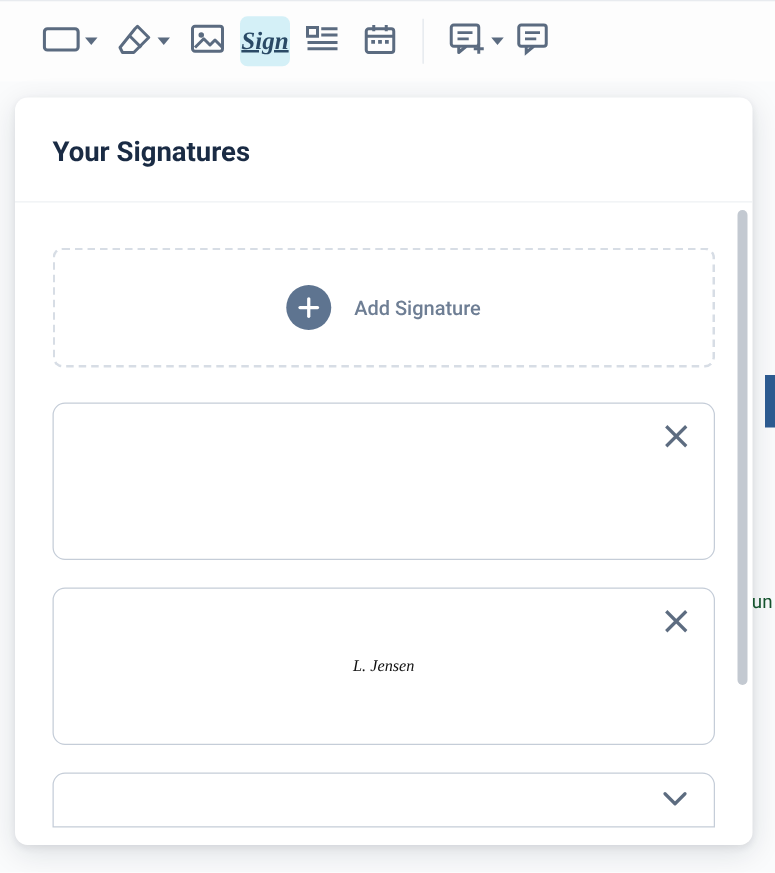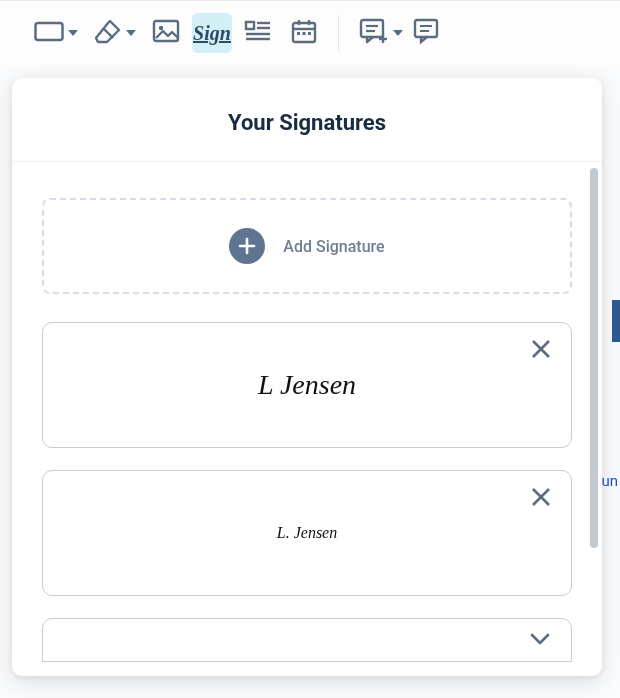--- a/index.html
+++ b/index.html
@@ -58,21 +58,20 @@
     overflow: hidden;
   }
   .panel-header {
     padding: 32px 30px 26px 30px;
     border-bottom: 1px solid #eef1f4;
   }
   .panel-title {
     font-size: 22px;
     font-weight: 700;
     color: #1a2b44;
-    text-align: center;
   }
   .panel-body {
     position: relative;
     flex: 1;
     overflow: hidden;
   }
   .panel-scroll {
     height: 100%;
     padding: 36px 30px 20px 30px;
     overflow-y: hidden;
@@ -117,21 +116,21 @@
     display: flex;
     align-items: center;
     justify-content: center;
     cursor: pointer;
   }
   .sig-preview {
     font-family: "Brush Script MT", "Segoe Script", cursive;
     color: #111;
   }
   .sig1 { font-size: 28px; font-style: italic; font-weight: 500; }
-  .sig2 { font-size: 16px; font-style: italic; }
+  .sig2 { font-size: 13px; font-style: italic; }
   .close-x {
     position: absolute;
     top: 14px; right: 16px;
     width: 28px; height: 28px;
     display: flex; align-items: center; justify-content: center;
     color: #5d6c80;
     cursor: pointer;
   }
   .expand-card {
     border: 1.5px solid #c5cdd8;
@@ -148,21 +147,21 @@
     top: 300px;
     width: 8px;
     height: 42px;
     background: #2c5a8f;
   }
   .side-text {
     position: absolute;
     right: 2px;
     top: 472px;
     font-size: 15px;
-    color: #1d4ed8;
+    color: #14532d;
   }
 </style>
 </head>
 <body>
 
 <div class="toolbar">
 
   <div class="tool-btn with-caret">
     <span>
       <svg width="30" height="22" viewBox="0 0 30 22">
@@ -261,21 +260,20 @@
         <div class="plus-badge">
           <svg width="20" height="20" viewBox="0 0 20 20">
               <line x1="10" y1="3" x2="10" y2="17" stroke="#fff" stroke-width="2.6" stroke-linecap="round"></line>
               <line x1="3" y1="10" x2="17" y2="10" stroke="#fff" stroke-width="2.6" stroke-linecap="round"></line>
             </svg>
         </div>
         <div class="add-label">Add Signature</div>
       </div>
 
       <div class="sig-card">
-        <div class="sig-preview sig1">L Jensen</div>
         <div class="close-x">
           <span>
             <svg width="24" height="24" viewBox="0 0 24 24">
                 <line x1="4" y1="4" x2="20" y2="20" stroke="#5d6c80" stroke-width="2.6"></line>
                 <line x1="20" y1="4" x2="4" y2="20" stroke="#5d6c80" stroke-width="2.6"></line>
               </svg>
           </span>
         </div>
       </div>
 

